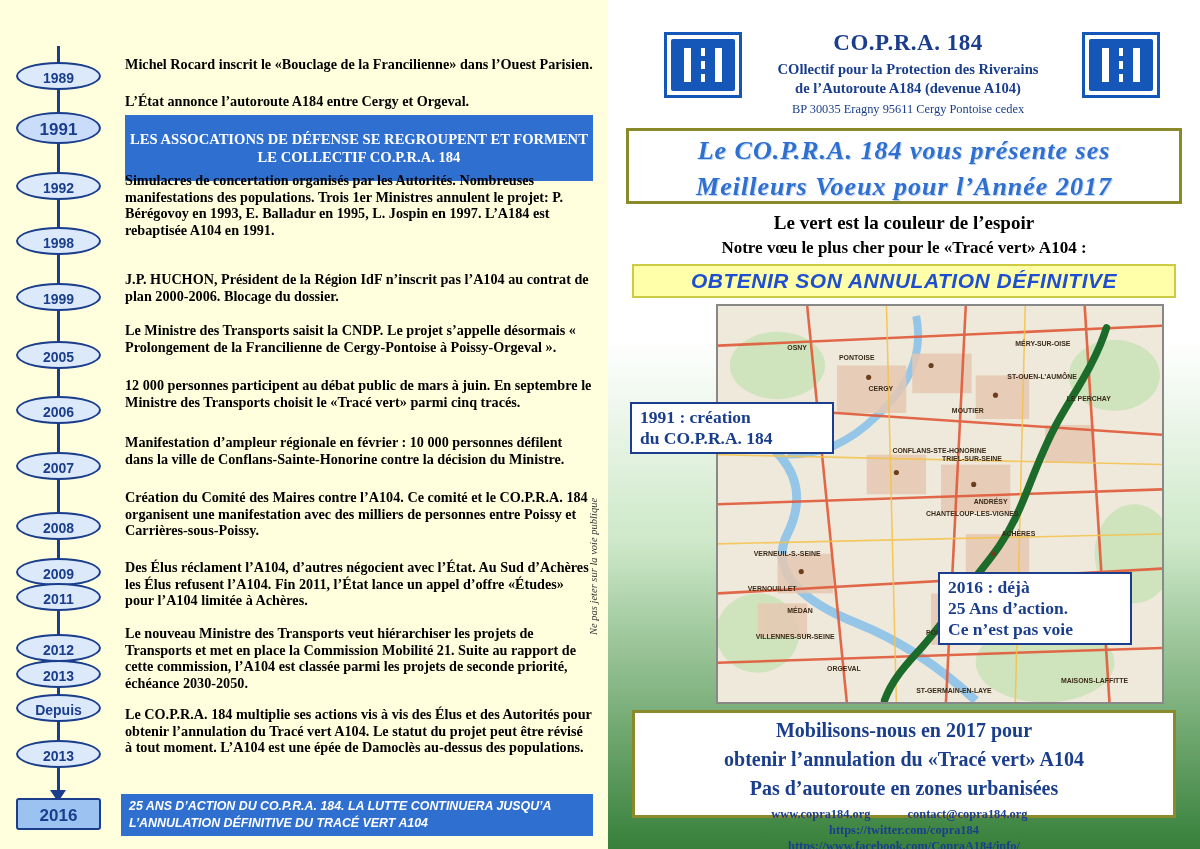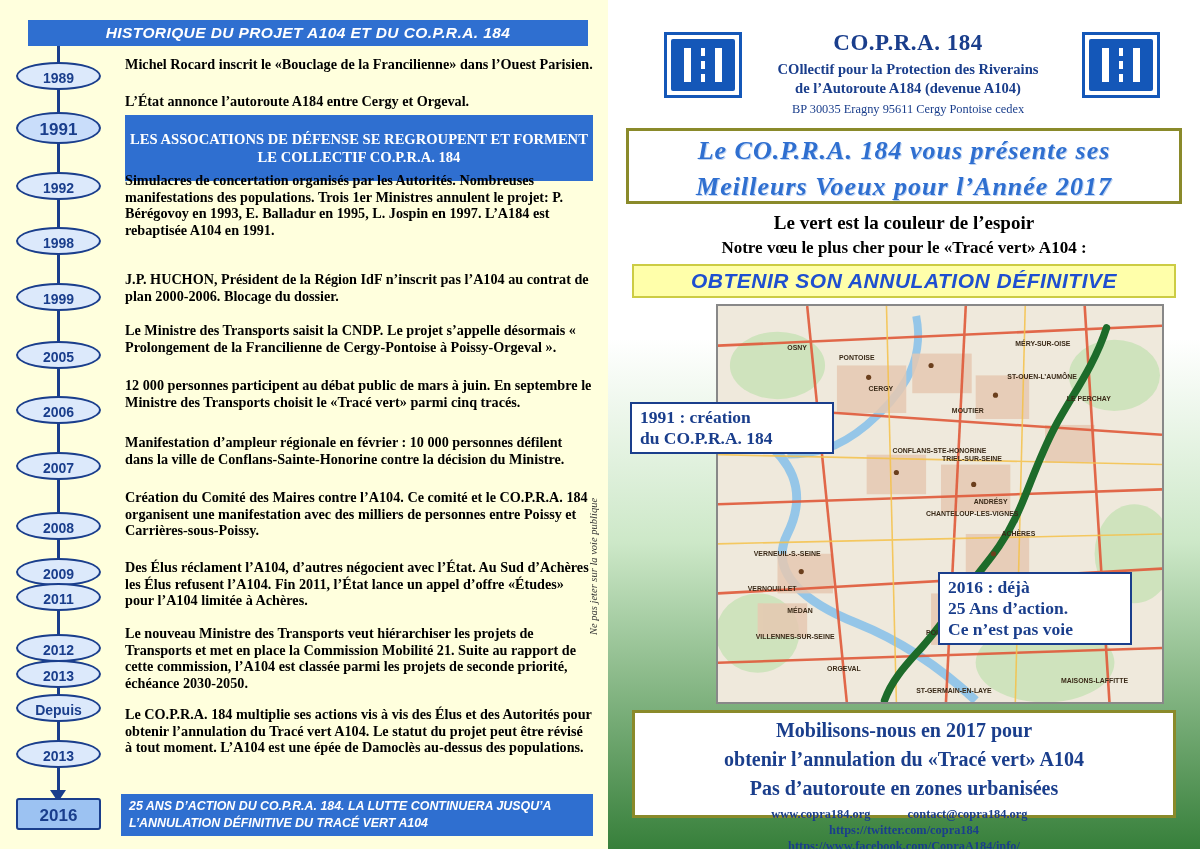--- a/index.html
+++ b/index.html
@@ -181,21 +181,20 @@
     font-size:12.4px;line-height:16px;
   }
   .links .row2{display:block;}
   .lnk{color:#1a3e8c;text-decoration:none;}
 </style>
 </head>
 <body>
 
 <div class="left-panel">
 
-  <div class="left-title">HISTORIQUE DU PROJET A104 ET DU CO.P.R.A. 184</div>
 
   <div class="timeline-axis"></div>
   <div class="arrow-head"></div>
 
   <div class="year" style="top:62px;">1989</div>
   <div class="txt" style="top:56px;">Michel Rocard inscrit le «Bouclage de la Francilienne» dans l’Ouest Parisien.</div>
 
   <div class="year big" style="top:112px;">1991</div>
   <div class="txt" style="top:93px;">L’État annonce l’autoroute A184 entre Cergy et Orgeval.</div>
   <div class="banner-blue" style="top:115px;">LES ASSOCATIONS DE DÉFENSE SE REGROUPENT ET FORMENT LE COLLECTIF CO.P.R.A. 184</div>

